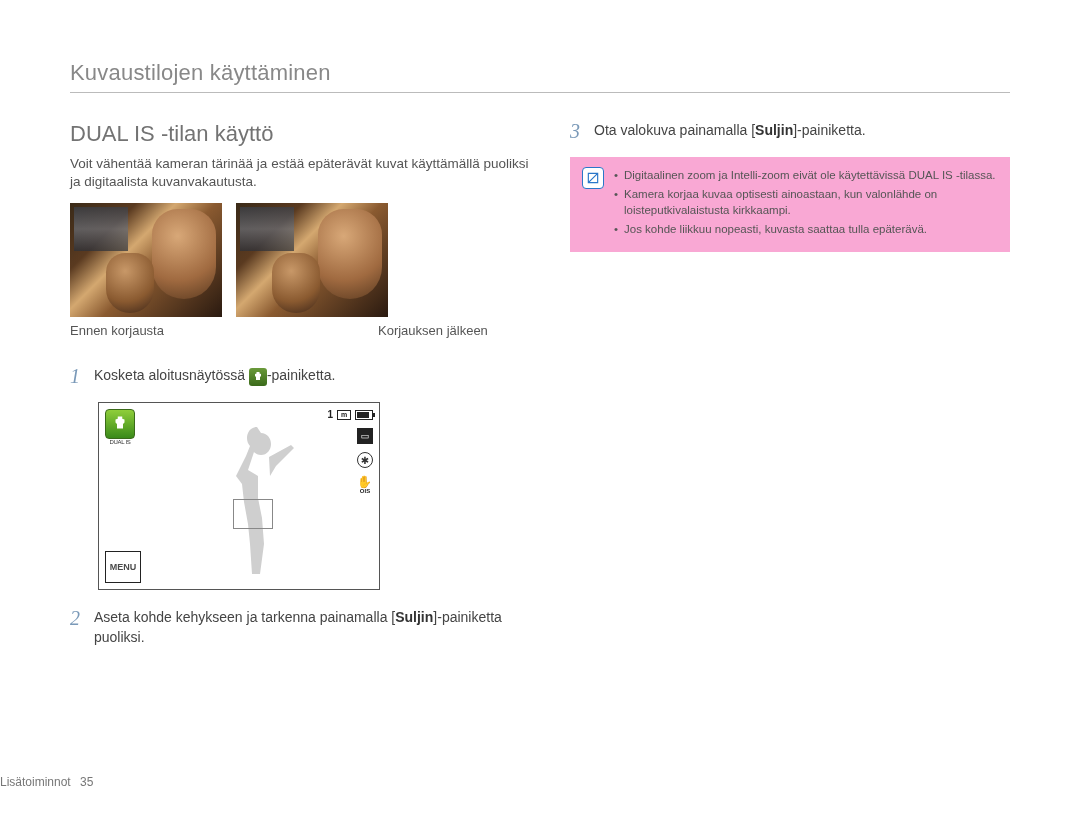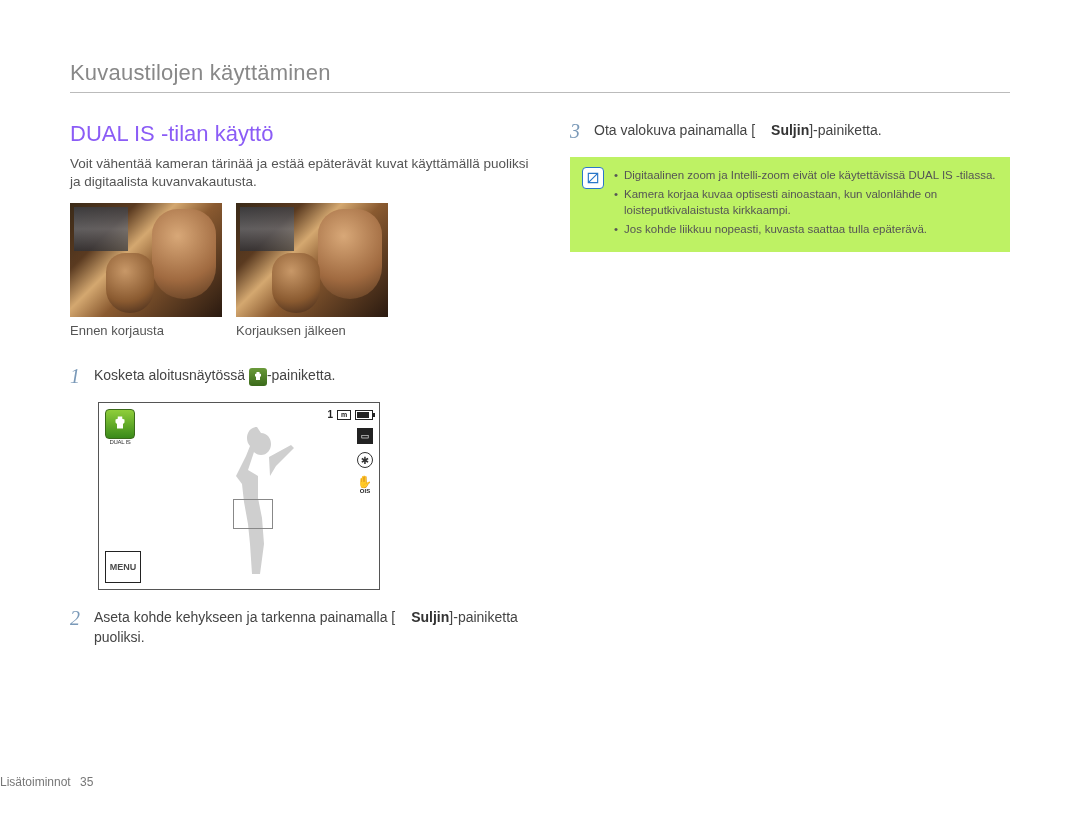--- a/index.html
+++ b/index.html
@@ -26,21 +26,21 @@
     background: #bbb;
     margin-bottom: 28px;
   }
   .columns {
     display: flex;
     gap: 40px;
   }
   .col-left { flex: 0 0 460px; }
   .col-right { flex: 1; }
   .title {
-    color: #8b5cf6;
+    color: #737373;
     font-size: 22px;
     font-weight: 400;
     margin-bottom: 8px;
   }
   .intro {
     font-size: 13.5px;
     line-height: 1.35;
     color: #555;
     margin-bottom: 12px;
   }
@@ -75,20 +75,21 @@
     position: absolute;
     left: 4px; top: 4px;
     width: 54px; height: 44px;
     background: linear-gradient(180deg, #3a404a 0%, #6a707a 50%, #2a303a 100%);
     opacity: .7;
   }
   .captions {
     display: flex;
     gap: 14px;
     margin-bottom: 28px;
+    justify-content: space-between;
   }
   .captions span {
     width: 152px;
     font-size: 13px;
     color: #555;
   }
   .step {
     display: flex;
     align-items: flex-start;
     gap: 10px;
@@ -179,28 +180,28 @@
     left:134px; top:96px;
     width:40px; height:30px;
     border:1.5px solid #888;
   }
   .silhouette {
     position:absolute;
     left:120px; top:24px;
     width:80px; height:150px;
   }
   .silhouette svg { width:100%; height:100%; }
-  b.k { font-weight: bold; color:#333;padding-left:16px; }
+  b.k { font-weight: bold; color:#333; }
 
   
   .note-box {
     margin-top: 14px;
     display: flex;
     gap: 10px;
-    background: #bef264;
+    background: #f9a8d4;
     padding: 10px 14px 12px 12px;
   }
   .note-icon {
     width: 22px; height: 22px;
     background: #fff;
     border: 1.5px solid #2a77c9;
     border-radius: 4px;
     color: #2a77c9;
     display:flex; align-items:center; justify-content:center;
     flex-shrink:0;

